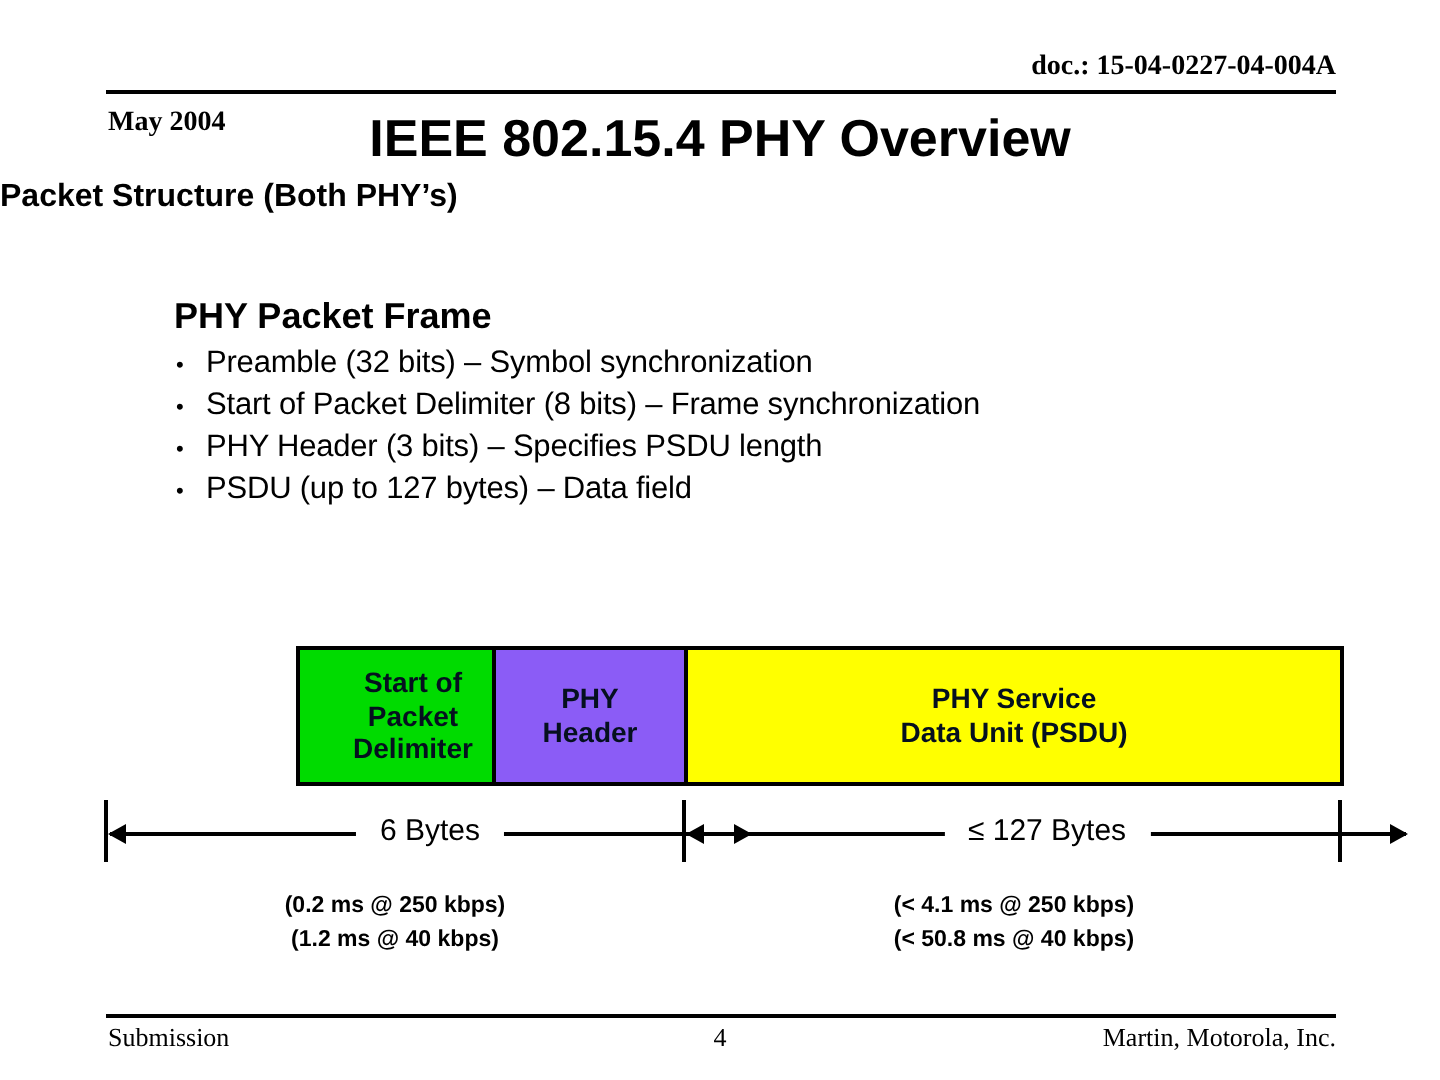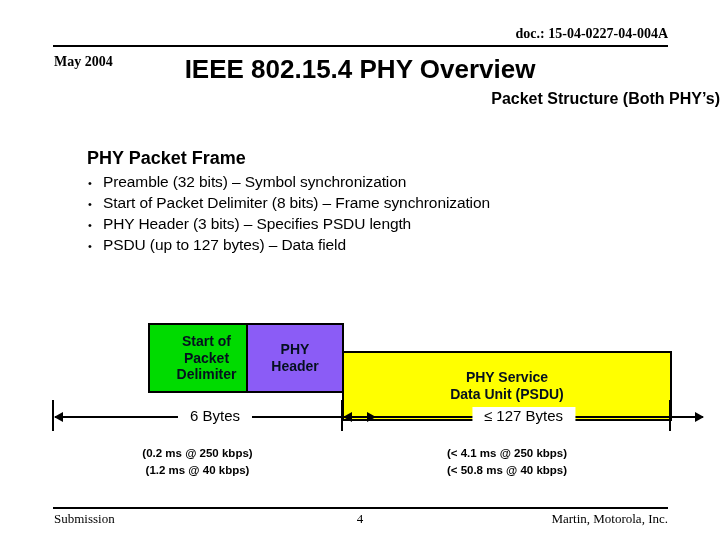--- a/index.html
+++ b/index.html
@@ -6,37 +6,37 @@
   .slide{
     position:relative;width:720px;height:540px;background:#ffffff;overflow:hidden;
     font-family:"Liberation Sans",sans-serif;color:#000;
   }
   
   .hdr-date{position:absolute;left:54px;top:26px;font-family:"Liberation Serif",serif;font-weight:bold;font-size:14px;margin-top:28px;}
   .hdr-doc{position:absolute;right:52px;top:26px;font-family:"Liberation Serif",serif;font-weight:bold;font-size:14px;}
   .hdr-rule{position:absolute;left:53px;top:45px;width:615px;height:2px;background:#000;}
   
   .title{position:absolute;left:0;right:0;top:54px;margin:0;text-align:center;font-size:26px;font-weight:bold;}
-  .subtitle{position:absolute;left:0;right:0;top:90px;margin:0;text-align:right;font-size:16px;font-weight:bold;}
+  .subtitle{position:absolute;left:0;right:0;top:90px;margin:0;text-align:left;font-size:16px;font-weight:bold;}
   
   .body-heading{position:absolute;left:87px;top:148px;font-size:18px;font-weight:bold;}
   .bullets{position:absolute;left:88px;top:173px;margin:0;padding:0;list-style:none;}
   .bullets li{display:flex;align-items:baseline;height:21px;font-size:15.5px;letter-spacing:-0.1px;}
   .blt{width:15px;font-size:11px;flex:0 0 15px;}
   
   .pfield{
     position:absolute;top:323px;height:70px;border:2px solid #000;box-sizing:border-box;
     display:flex;align-items:center;justify-content:center;text-align:center;
     font-weight:bold;font-size:14px;line-height:1.18;color:#05101f;
   }
   .pfield span{white-space:pre-line;}
   .f0{left:53px;width:97px;}
   .f1{left:148px;width:117px;}
   .f2{left:246px;width:98px;}
-  .f3{left:342px;width:330px;margin-top:28px;}
+  .f3{left:342px;width:330px;}
   
   .tick{position:absolute;top:400px;width:2px;height:31px;background:#000;}
   .t0{left:52px;} .t1{left:341px;} .t2{left:669px;}
   .dim{position:absolute;top:403px;height:28px;padding-left:35px;}
   .dim-left{left:54px;width:287px;}
   .dim-right{left:343px;width:326px;}
   .dim .line{position:absolute;left:1px;right:1px;top:13px;height:2px;background:#000;}
   .ah{position:absolute;top:9px;width:0;height:0;border-top:5px solid transparent;border-bottom:5px solid transparent;}
   .ah-l{left:0;border-right:9px solid #000;}
   .ah-r{right:0;border-left:9px solid #000;}

